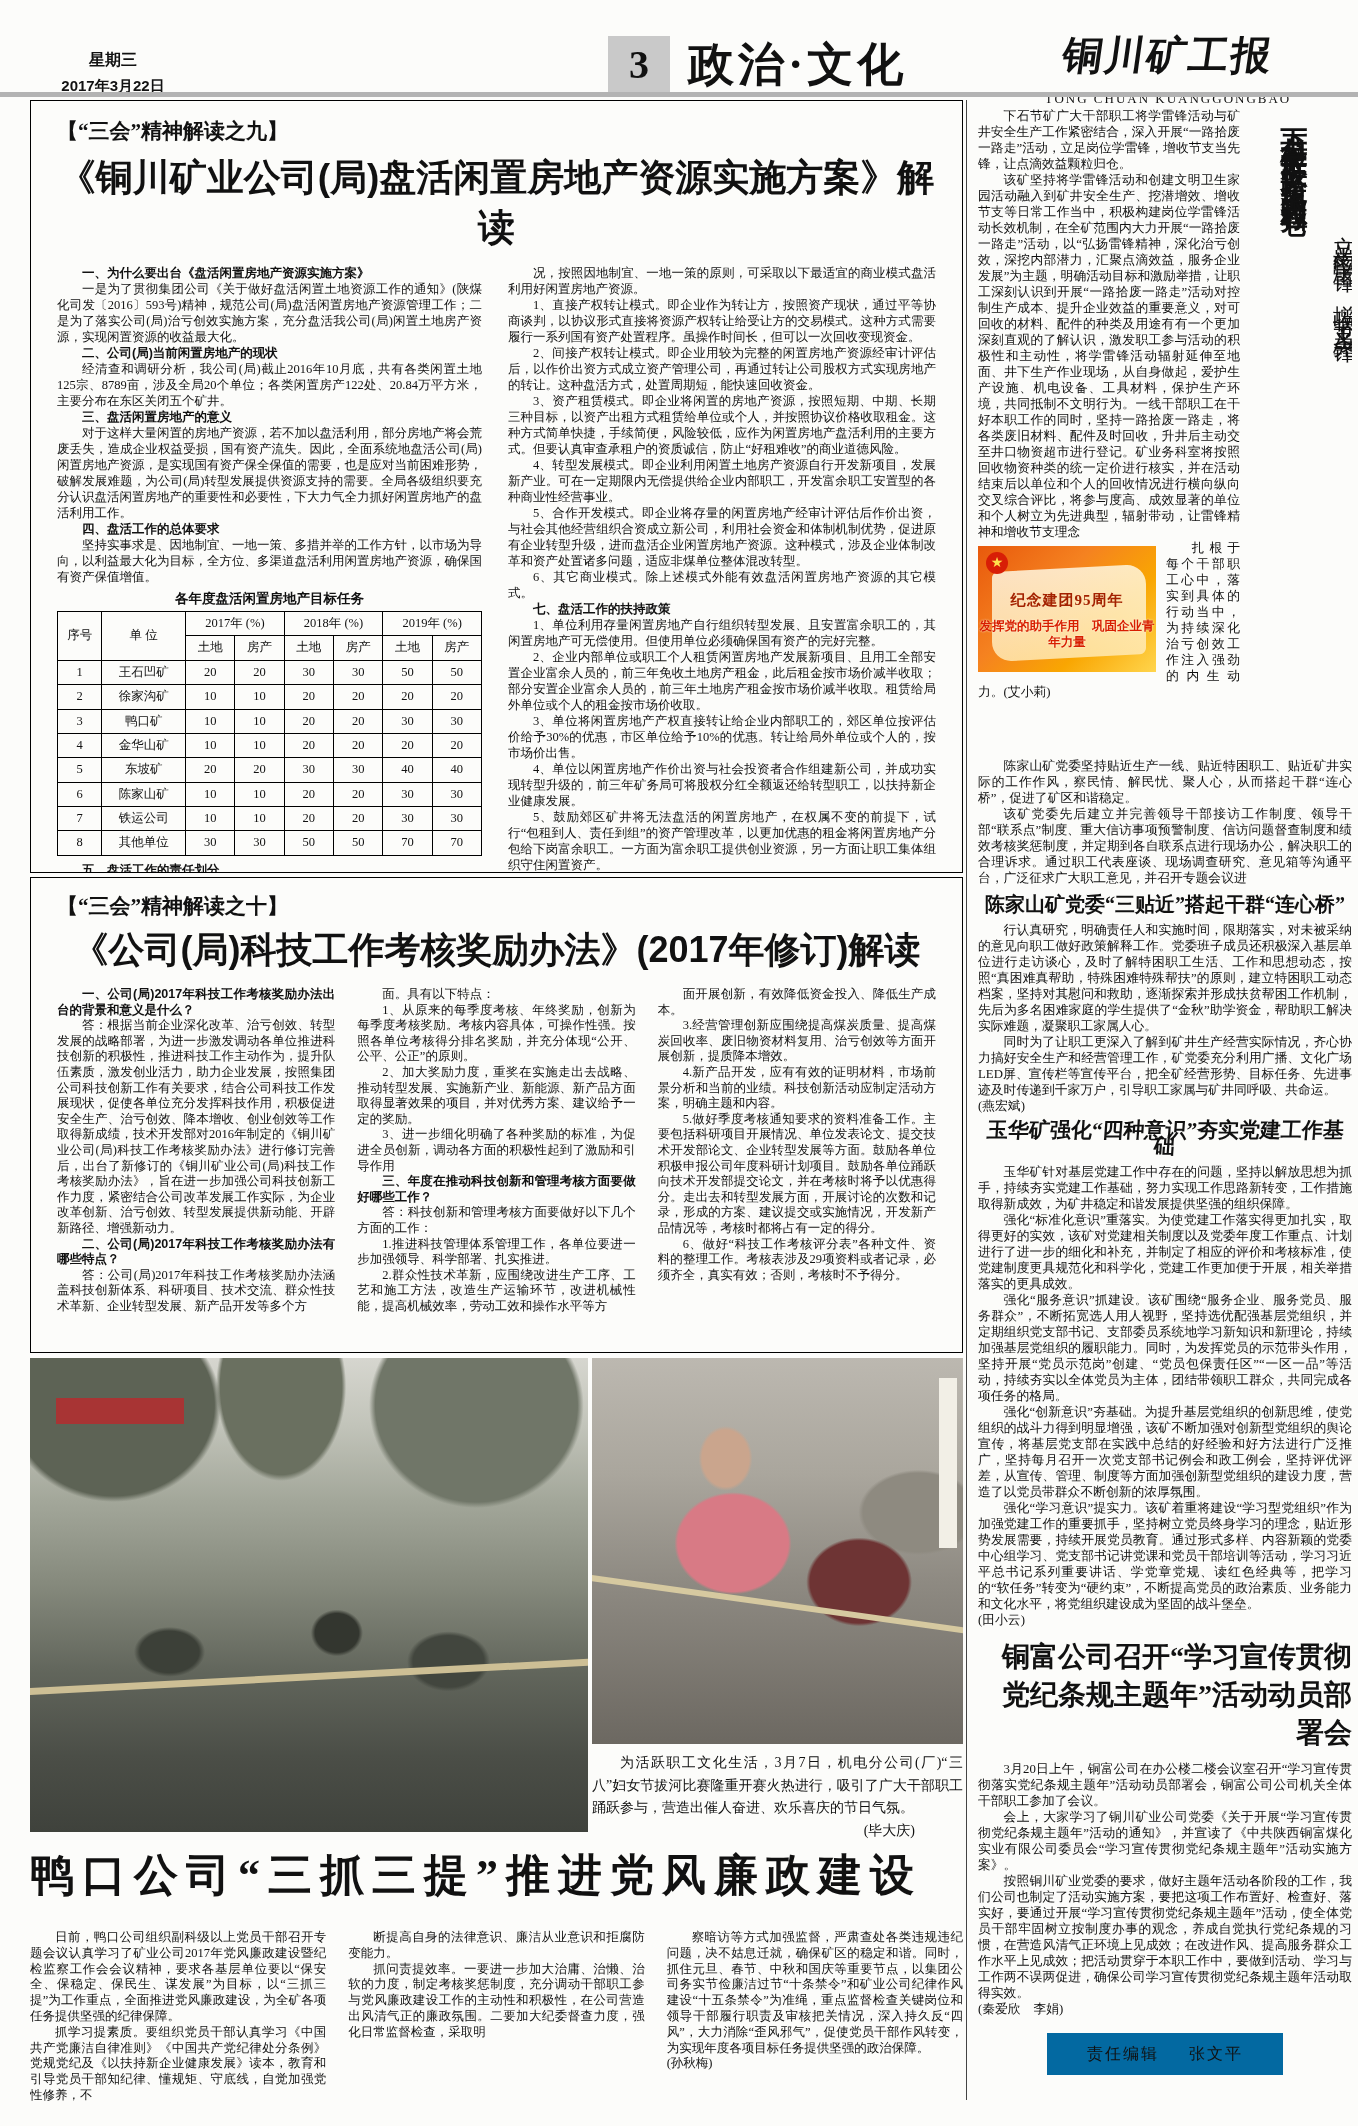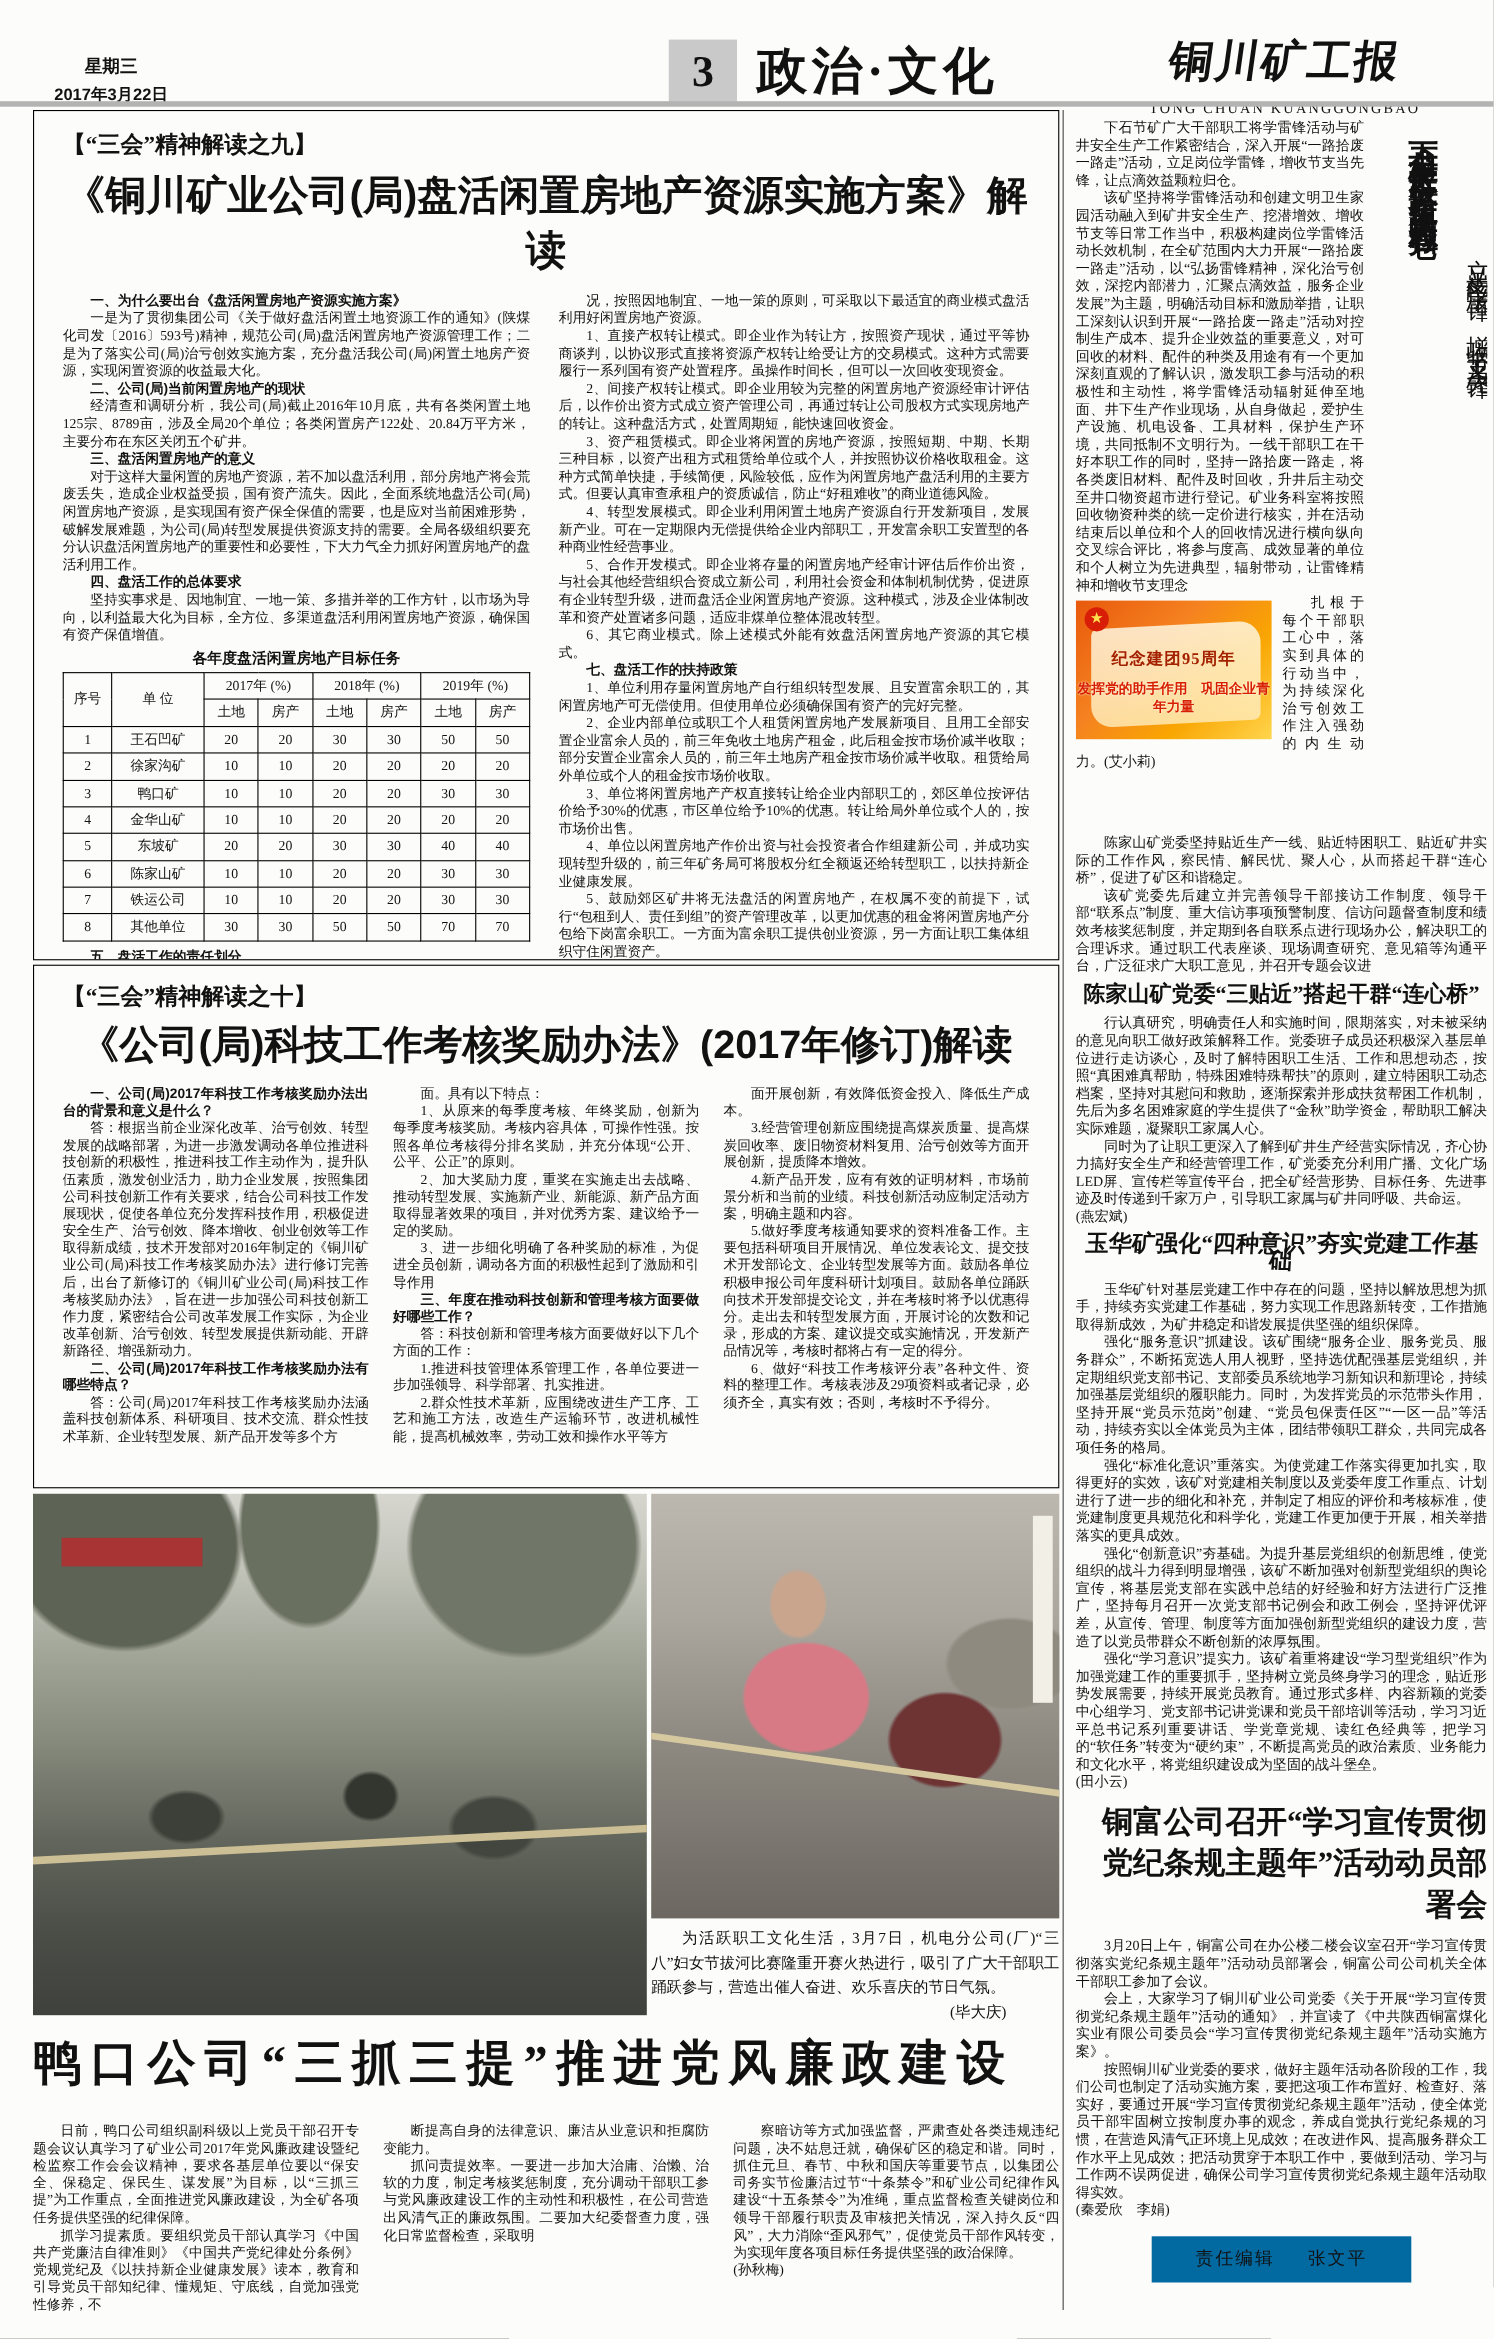--- a/index.html
+++ b/index.html
@@ -1,20 +1,20 @@
 <!DOCTYPE html>
 <html><head>
 <meta charset="utf-8">
 <style>
   * { margin:0; padding:0; box-sizing:border-box; }
   body { background:#888; font-family:"Liberation Serif", serif; }
   .page { position:relative; width:1358px; height:2126px; background:#fcfcfa; margin:0 auto; overflow:hidden; color:#111; }
 
   
-  .hdr-date { position:absolute; left:36px; top:50px; width:130px; text-align:center; font-family:"Liberation Sans",sans-serif; }
+  .hdr-date { position:absolute; left:48px; top:50px; width:130px; text-align:center; font-family:"Liberation Sans",sans-serif; }
   .hdr-weekday { font-size:16px; font-weight:bold; }
   .hdr-day { font-size:15px; margin-top:6px; font-weight:bold; }
   .hdr-pagenum { position:absolute; left:608px; top:36px; width:62px; height:58px; background:#c9c9c9; text-align:center; font-size:40px; font-weight:bold; line-height:58px; }
   .hdr-section { position:absolute; left:688px; top:34px; font-size:46px; font-weight:bold; letter-spacing:4px; font-family:"Liberation Serif",serif; }
   .hdr-mast { position:absolute; right:40px; top:28px; width:300px; text-align:center; }
   .hdr-mast-cn { font-size:40px; font-weight:bold; transform:skewX(-8deg); letter-spacing:2px; font-family:"Liberation Serif",serif; }
   .hdr-mast-py { font-size:13px; letter-spacing:2px; margin-top:8px; font-family:"Liberation Serif",serif; }
   .hdr-rule { position:absolute; left:0; top:92px; width:100%; height:5px; background:#b3b3b3; }
 
   
@@ -340,22 +340,22 @@
       <div class="sb-b-headline">陈家山矿党委“三贴近”搭起干群“连心桥”</div>
       <p>行认真研究，明确责任人和实施时间，限期落实，对未被采纳的意见向职工做好政策解释工作。党委班子成员还积极深入基层单位进行走访谈心，及时了解特困职工生活、工作和思想动态，按照“真困难真帮助，特殊困难特殊帮扶”的原则，建立特困职工动态档案，坚持对其慰问和救助，逐渐探索并形成扶贫帮困工作机制，先后为多名困难家庭的学生提供了“金秋”助学资金，帮助职工解决实际难题，凝聚职工家属人心。</p>
       <p>同时为了让职工更深入了解到矿井生产经营实际情况，齐心协力搞好安全生产和经营管理工作，矿党委充分利用广播、文化广场LED屏、宣传栏等宣传平台，把全矿经营形势、目标任务、先进事迹及时传递到千家万户，引导职工家属与矿井同呼吸、共命运。</p>
       <p class="byline-r">(燕宏斌)</p>
     </div>
 
     <div class="sb-c cols">
       <div class="sb-c-headline">玉华矿强化“四种意识”夯实党建工作基础</div>
       <div>
           <p>玉华矿针对基层党建工作中存在的问题，坚持以解放思想为抓手，持续夯实党建工作基础，努力实现工作思路新转变，工作措施取得新成效，为矿井稳定和谐发展提供坚强的组织保障。</p>
+          <p>强化“标准化意识”重落实。为使党建工作落实得更加扎实，取得更好的实效，该矿对党建相关制度以及党委年度工作重点、计划进行了进一步的细化和补充，并制定了相应的评价和考核标准，使党建制度更具规范化和科学化，党建工作更加便于开展，相关举措落实的更具成效。</p>
           <p>强化“服务意识”抓建设。该矿围绕“服务企业、服务党员、服务群众”，不断拓宽选人用人视野，坚持选优配强基层党组织，并定期组织党支部书记、支部委员系统地学习新知识和新理论，持续加强基层党组织的履职能力。同时，为发挥党员的示范带头作用，坚持开展“党员示范岗”创建、“党员包保责任区”“一区一品”等活动，持续夯实以全体党员为主体，团结带领职工群众，共同完成各项任务的格局。</p>
-          <p>强化“标准化意识”重落实。为使党建工作落实得更加扎实，取得更好的实效，该矿对党建相关制度以及党委年度工作重点、计划进行了进一步的细化和补充，并制定了相应的评价和考核标准，使党建制度更具规范化和科学化，党建工作更加便于开展，相关举措落实的更具成效。</p>
           <p>强化“创新意识”夯基础。为提升基层党组织的创新思维，使党组织的战斗力得到明显增强，该矿不断加强对创新型党组织的舆论宣传，将基层党支部在实践中总结的好经验和好方法进行广泛推广，坚持每月召开一次党支部书记例会和政工例会，坚持评优评差，从宣传、管理、制度等方面加强创新型党组织的建设力度，营造了以党员带群众不断创新的浓厚氛围。</p>
           <p>强化“学习意识”提实力。该矿着重将建设“学习型党组织”作为加强党建工作的重要抓手，坚持树立党员终身学习的理念，贴近形势发展需要，持续开展党员教育。通过形式多样、内容新颖的党委中心组学习、党支部书记讲党课和党员干部培训等活动，学习习近平总书记系列重要讲话、学党章党规、读红色经典等，把学习的“软任务”转变为“硬约束”，不断提高党员的政治素质、业务能力和文化水平，将党组织建设成为坚固的战斗堡垒。</p>
         </div>
       <p class="byline-r">(田小云)</p>
     </div>
 
     <div class="sb-d cols">
       <div class="sb-d-headline">铜富公司召开“学习宣传贯彻党纪条规主题年”活动动员部署会</div>
       <div>
           <p>3月20日上午，铜富公司在办公楼二楼会议室召开“学习宣传贯彻落实党纪条规主题年”活动动员部署会，铜富公司公司机关全体干部职工参加了会议。</p>

